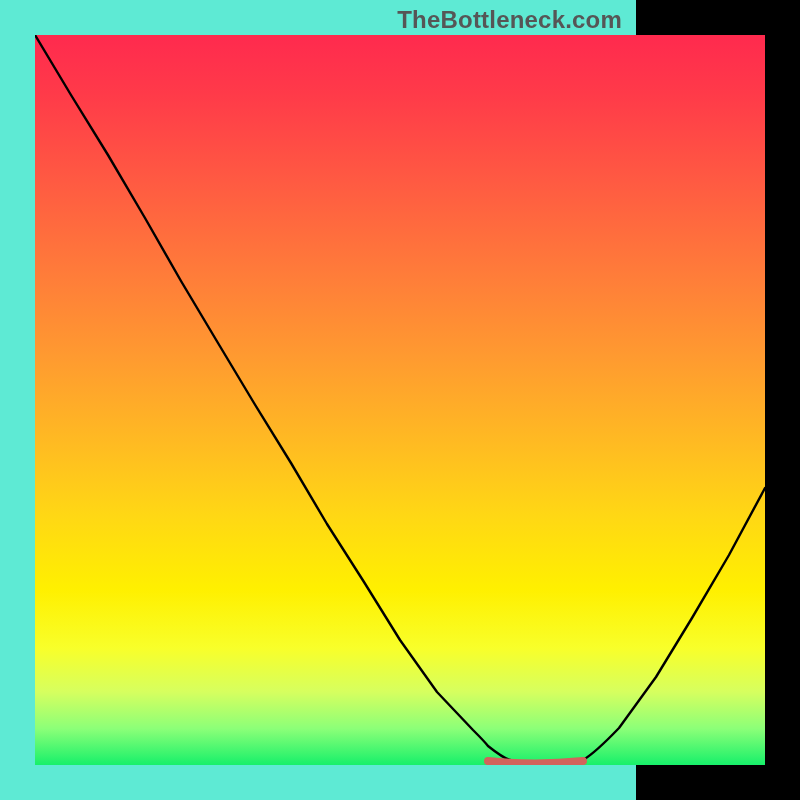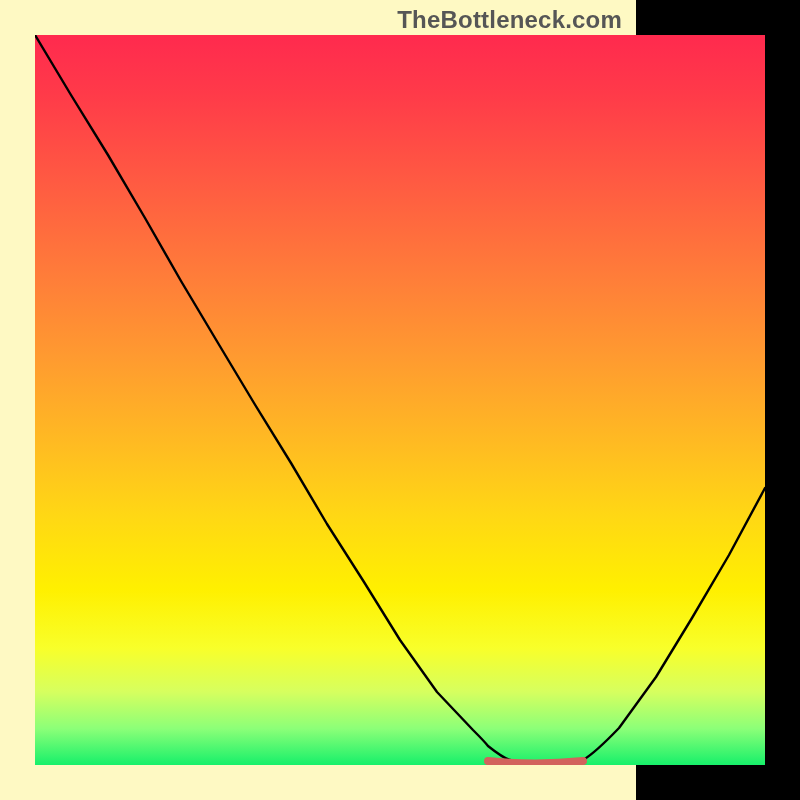--- a/index.html
+++ b/index.html
@@ -1,21 +1,21 @@
 <!DOCTYPE html>
 <html><head>
 <meta charset="utf-8">
 <style>
   * { margin: 0; padding: 0; box-sizing: border-box; }
   html, body { width: 800px; height: 800px; background: #000; overflow: hidden; }
   .frame {
     position: relative;
     width: 636px;
     height: 800px;
-    background: #fef9c3;
+    background: #5eead4;
   }
   .watermark {
     position: absolute;
     top: 6px;
     right: 14px;
     font-family: Arial, Helvetica, sans-serif;
     font-size: 24px;
     font-weight: 600;
     color: #565656;
     letter-spacing: 0.2px;

